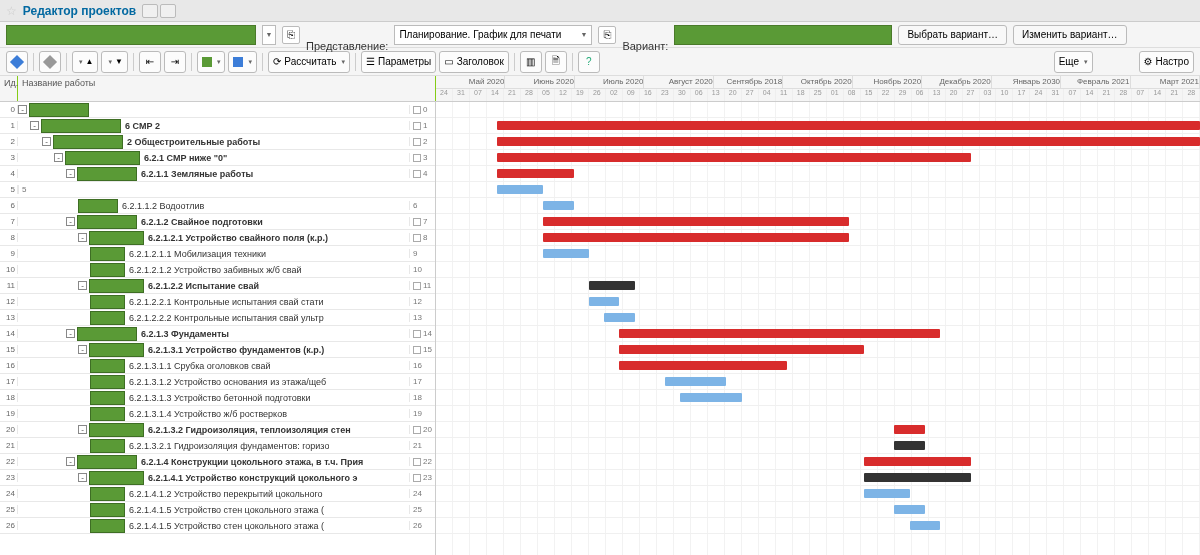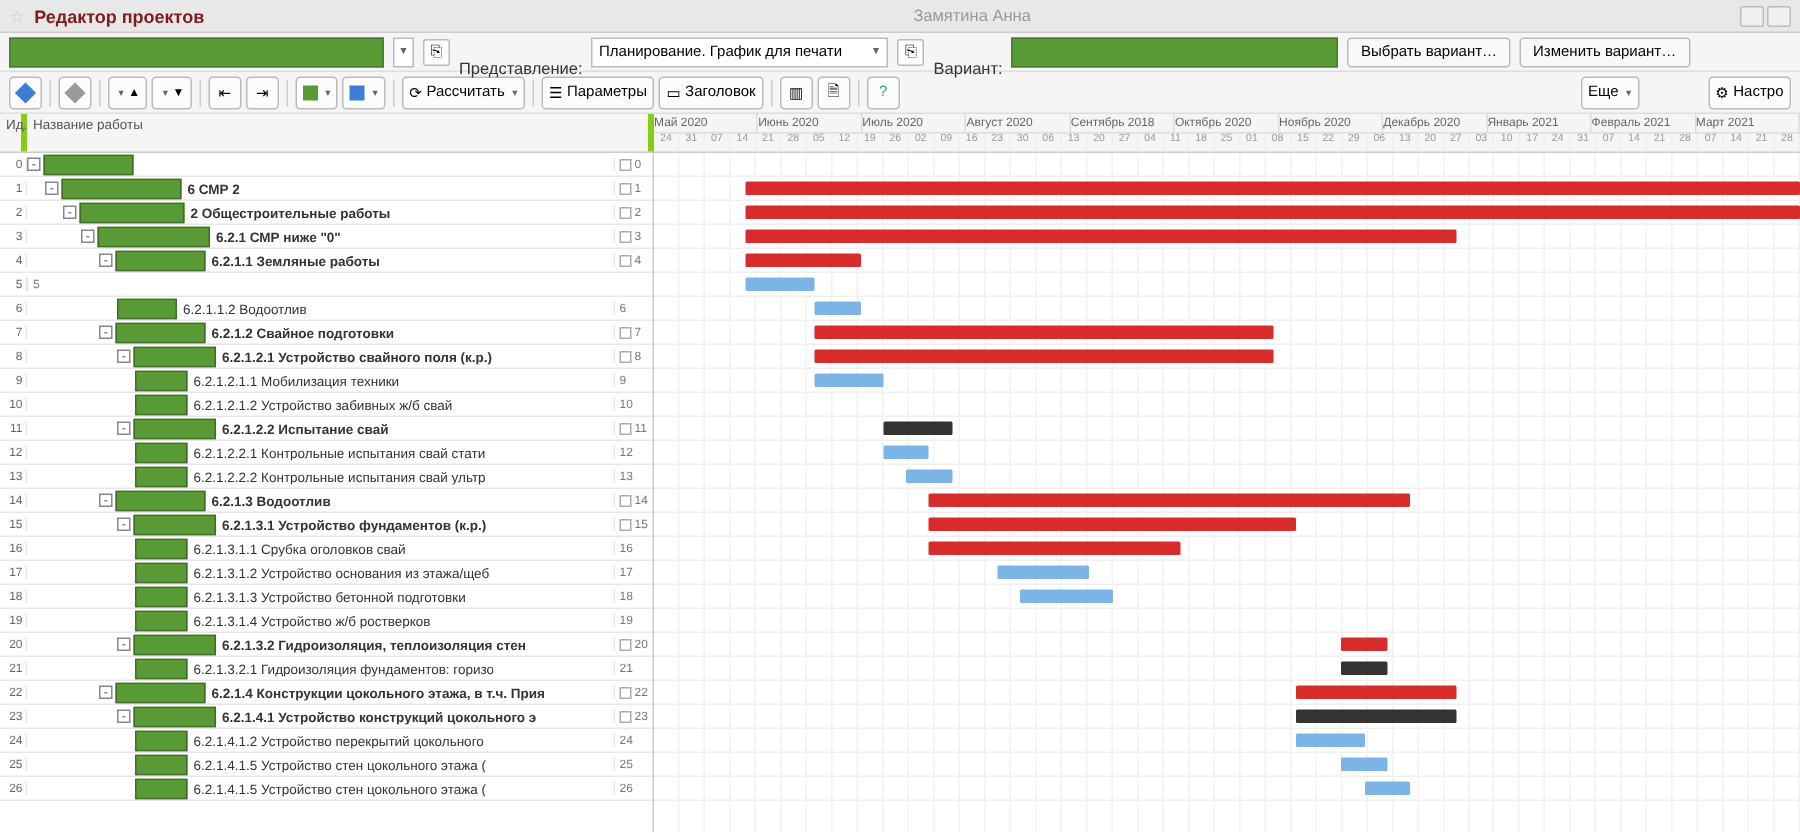--- a/index.html
+++ b/index.html
@@ -2,21 +2,21 @@
 <html><head>
 <meta charset="utf-8">
 <style>
 * { box-sizing: border-box; margin: 0; padding: 0; }
 html, body { width: 1200px; height: 555px; overflow: hidden; font-family: Arial, sans-serif; font-size: 10px; background: #fff; }
 body { display: flex; flex-direction: column; }
 
 
 .titlebar { height: 22px; background: #e8e8e8; display: flex; align-items: center; padding: 0 6px; gap: 6px; border-bottom: 1px solid #ccc; }
 .star { color: #ccc; font-size: 12px; }
-.title-text { font-size: 12px; font-weight: bold; color: #7f1d1d; }
+.title-text { font-size: 12px; font-weight: bold; color: #0369a1; }
 .title-center { flex: 1; text-align: center; color: #999; font-size: 11px; }
 .title-right { display: flex; gap: 2px; }
 .title-btn { width: 16px; height: 14px; background: #f0f0f0; border: 1px solid #bbb; border-radius: 2px; }
 
 
 .toolbar1 { height: 26px; background: #f5f5f5; display: flex; align-items: center; padding: 2px 6px; gap: 6px; border-bottom: 1px solid #ddd; position: relative; }
 .big-green { width: 250px; height: 20px; background: #5a9a36; border: 1px solid #4a7a2a; }
 .tb1-drop { width:14px; height:20px; border:1px solid #bbb; background:#fff; display:flex; align-items:center; justify-content:center; font-size:7px; color:#666;}
 .tb1-icon { width:18px; height:18px; border:1px solid #bbb; border-radius:2px; background:#fff; display:flex; align-items:center; justify-content:center; font-size:10px; }
 .tb1-label { font-size: 11px; color: #333; margin-top: 23px; }
@@ -33,26 +33,26 @@
 .diamond-gray { width:10px; height:10px; background:#999; transform: rotate(45deg); }
 .arrow-up::after { content:"▲"; font-size:8px; }
 .arrow-down::after { content:"▼"; font-size:8px; }
 .sq-green { width:10px; height:10px; background:#5a9a36; }
 .sq-blue { width:10px; height:10px; background:#3c7dd8; }
 .drop-caret { font-size: 7px; color: #666; margin-left: 2px; }
 
 
 .colheaders { display: flex; height: 26px; border-bottom: 1px solid #ccc; background: #f5f5f5; font-size: 9px; }
 .ch-left { display: flex; }
-.ch-cell { border-right: 4px solid #84cc16; padding: 2px 4px; display: flex; align-items: flex-start; color: #555; }
+.ch-cell { border-right: 1px solid #84cc16; padding: 2px 4px; display: flex; align-items: flex-start; color: #555; }
 .ch-id { width: 18px; }
 .ch-name { width: 418px; }
 .ch-right { flex: 1; display: flex; flex-direction: column; }
 .timeline-months { display: flex; height: 13px; }
-.timeline-month { flex: 1; border-right: 1px solid #ddd; border-bottom:1px solid #ddd; text-align: left; font-size: 8px; color: #666; padding-top:1px; white-space:nowrap; overflow:hidden; }
+.timeline-month { flex: 1; border-right: 1px solid #ddd; border-bottom:1px solid #ddd; text-align: right; font-size: 8px; color: #666; padding-top:1px; white-space:nowrap; overflow:hidden; }
 .timeline-ticks { display: flex; height: 13px; }
 .timeline-tick { flex: 1; border-right: 1px solid #eee; text-align: center; font-size: 7px; color: #999; }
 
 
 .grid { flex: 1; display: flex; overflow: hidden; }
 .grid-left { width: 436px; border-right: 1px solid #ccc; overflow: hidden; }
 .grid-right { flex: 1; overflow: hidden; position: relative; }
 
 .row { display: flex; height: 16px; border-bottom: 1px solid #e8e8e8; align-items: center; }
 .row-id { width: 18px; text-align: right; padding-right: 2px; font-size: 8px; color: #666; border-right:1px solid #e8e8e8; }
@@ -74,21 +74,20 @@
 .gantt-gridlines { position: absolute; inset: 0; display: flex; pointer-events: none; }
 .gantt-gridline { flex: 1; border-right: 1px solid #f2f2f2; }
 
 </style>
 </head>
 <body>
 
 <div class="titlebar">
   <span class="star">☆</span>
   <span class="title-text">Редактор проектов</span>
-  <span class="title-center">Замятина Анна</span>
   <div class="title-right">
     <div class="title-btn"></div>
     <div class="title-btn"></div>
   </div>
 </div>
 
 <div class="toolbar1">
   <div class="big-green"></div>
   <div class="tb1-drop">▼</div>
   <div class="tb1-icon">⎘</div>
@@ -171,21 +170,21 @@
   <div class="ch-right">
     <div class="timeline-months" id="timeline-months">
         <div class="timeline-month">Май 2020</div>
         <div class="timeline-month">Июнь 2020</div>
         <div class="timeline-month">Июль 2020</div>
         <div class="timeline-month">Август 2020</div>
         <div class="timeline-month">Сентябрь 2018</div>
         <div class="timeline-month">Октябрь 2020</div>
         <div class="timeline-month">Ноябрь 2020</div>
         <div class="timeline-month">Декабрь 2020</div>
-        <div class="timeline-month">Январь 2021</div>
+        <div class="timeline-month">Январь 2030</div>
         <div class="timeline-month">Февраль 2021</div>
         <div class="timeline-month">Март 2021</div>
       </div>
     <div class="timeline-ticks" id="timeline-ticks">
         <div class="timeline-tick">24</div>
         <div class="timeline-tick">31</div>
         <div class="timeline-tick">07</div>
         <div class="timeline-tick">14</div>
         <div class="timeline-tick">21</div>
         <div class="timeline-tick">28</div>
@@ -398,21 +397,21 @@
         <div class="row-badge">
           <span>13</span>
         </div>
       </div>
       <div class="row">
         <div class="row-id">14</div>
         <div class="row-name">
           <span class="indent" style="width: 48px;"></span>
           <span class="expander">-</span>
           <span class="green-chip" style="width: 60px;"></span>
-          <span class="task-text bold">6.2.1.3 Водоотлив</span>
+          <span class="task-text bold">6.2.1.3 Фундаменты</span>
         </div>
         <div class="row-badge">
           <span class="badge-box"></span>
           <span>14</span>
         </div>
       </div>
       <div class="row">
         <div class="row-id">15</div>
         <div class="row-name">
           <span class="indent" style="width: 60px;"></span>

